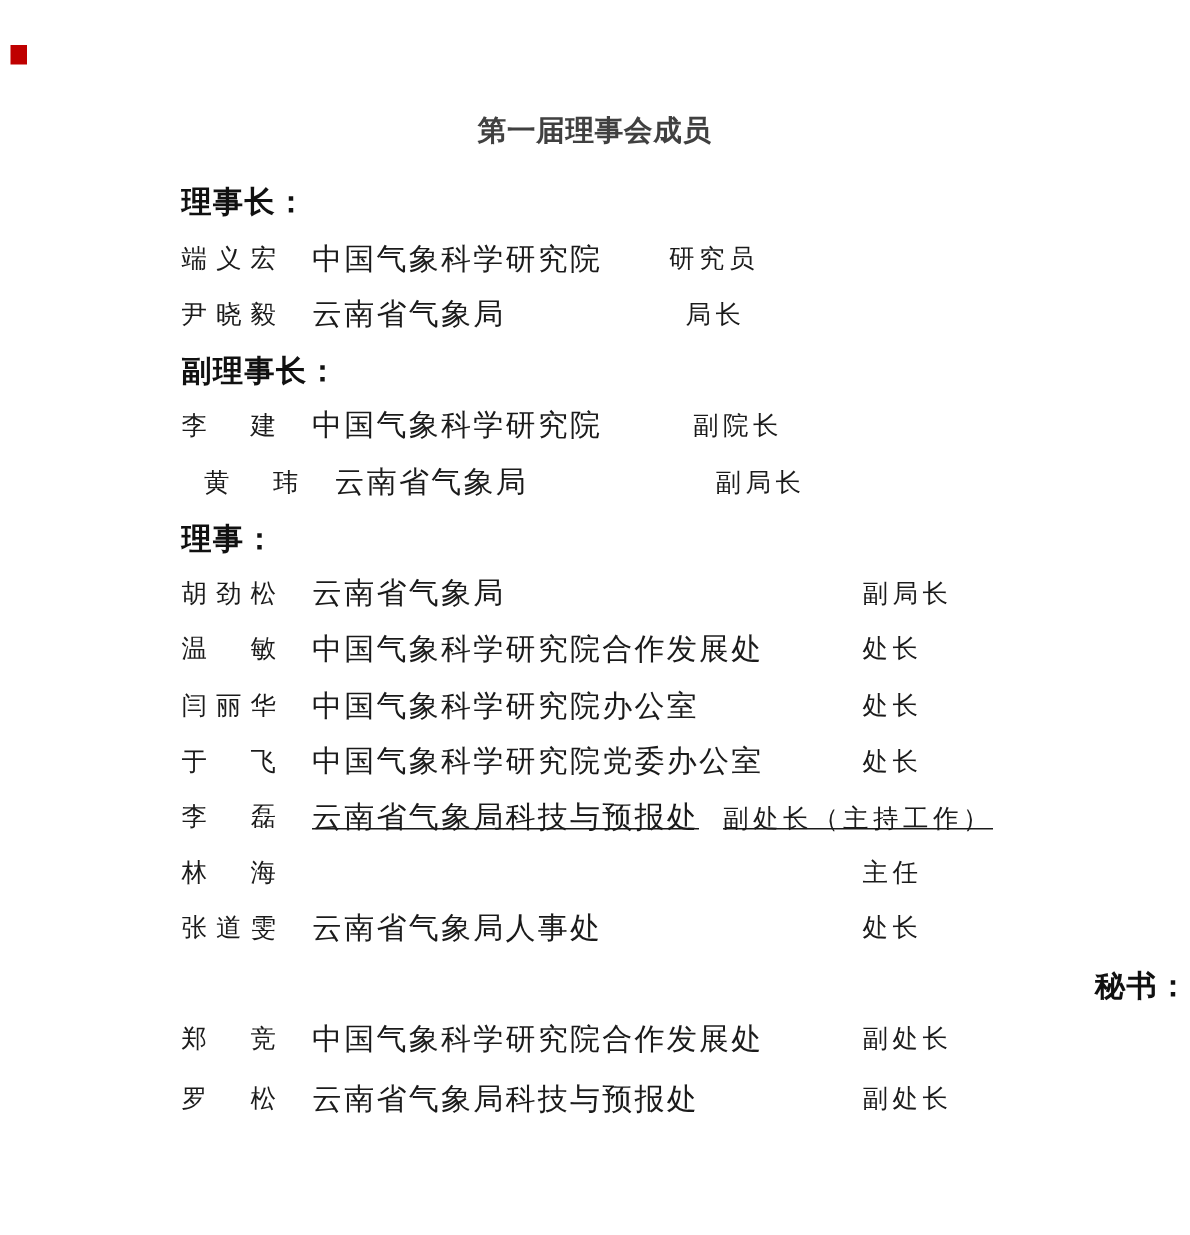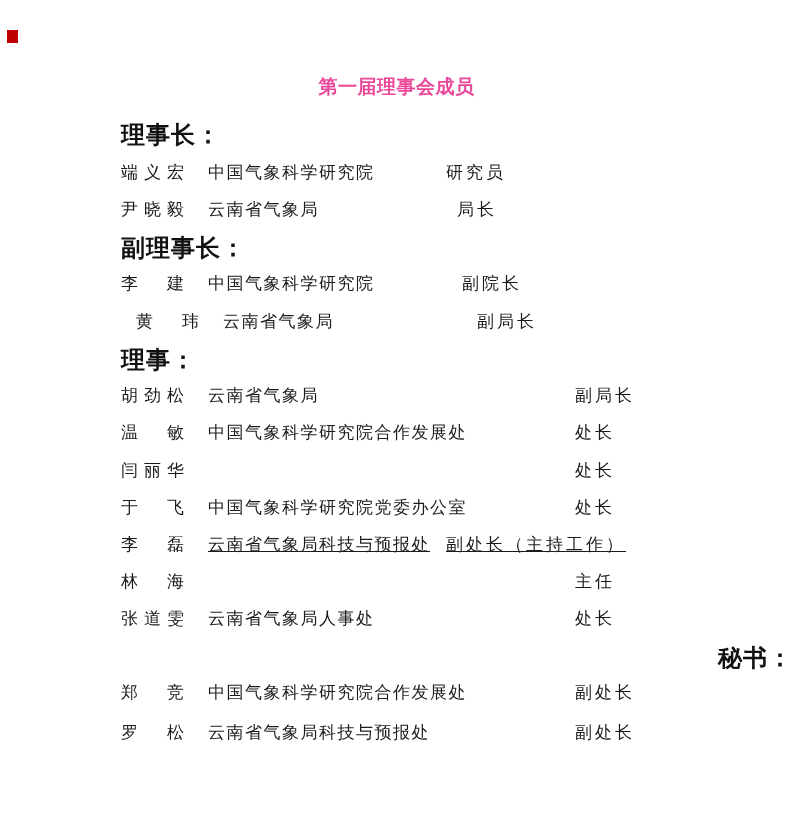--- a/index.html
+++ b/index.html
@@ -11,33 +11,33 @@
   }
   .page{position:relative;width:793px;height:823px;background:#ffffff;}
   .corner-mark{
     position:absolute;left:7px;top:30px;width:11px;height:13px;
     background:#bf0000;
   }
   .doc-title{
     position:absolute;top:74px;left:0;width:100%;margin:0;
     text-align:center;
     font-family:"Liberation Sans","DejaVu Sans",sans-serif;
-    font-weight:bold;font-size:19px;letter-spacing:0.5px;color:#ec4899;
+    font-weight:bold;font-size:19px;letter-spacing:0.5px;color:#404040;
   }
   .line{
     position:absolute;left:121px;right:0;height:24px;
     white-space:nowrap;line-height:22px;
   }
   .heading{
     font-family:"Liberation Sans","DejaVu Sans",sans-serif;
-    font-weight:bold;font-size:24px;letter-spacing:1px;color:#111;
+    font-weight:bold;font-size:20px;letter-spacing:1px;color:#111;
   }
   .row span{position:absolute;top:0;}
   .m-name{left:0;font-size:17px;letter-spacing:6px;}
-  .m-org{left:87px;font-size:17px;letter-spacing:1.5px;}
+  .m-org{left:87px;font-size:20px;letter-spacing:1.5px;}
   .m-title{font-size:17px;letter-spacing:3px;}
   
   .row.inline-row .m-org{position:static;margin-left:87px;}
   .row.inline-row .m-title{position:static;margin-left:16px;}
 </style>
 </head>
 <body>
 
 <div class="page">
   <div class="corner-mark" style="background: rgb(191, 0, 0);"></div>
@@ -71,20 +71,21 @@
         <span class="m-org">云南省气象局</span>
         <span class="m-title" style="left: 454px;">副局长</span>
       </div>
       <div class="line row" style="top: 422px;">
         <span class="m-name">温　敏</span>
         <span class="m-org">中国气象科学研究院合作发展处</span>
         <span class="m-title" style="left: 454px;">处长</span>
       </div>
       <div class="line row" style="top: 460px;">
         <span class="m-name">闫丽华</span>
+        <span class="m-org">中国气象科学研究院办公室</span>
         <span class="m-title" style="left: 454px;">处长</span>
       </div>
       <div class="line row" style="top: 497px;">
         <span class="m-name">于　飞</span>
         <span class="m-org">中国气象科学研究院党委办公室</span>
         <span class="m-title" style="left: 454px;">处长</span>
       </div>
       <div class="line row inline-row" style="top: 534px; text-decoration: underline;"><span class="m-name">李　磊</span><span class="m-org">云南省气象局科技与预报处</span><span class="m-title">副处长（主持工作）</span></div>
       <div class="line row" style="top: 571px;">
         <span class="m-name">林　海</span>

